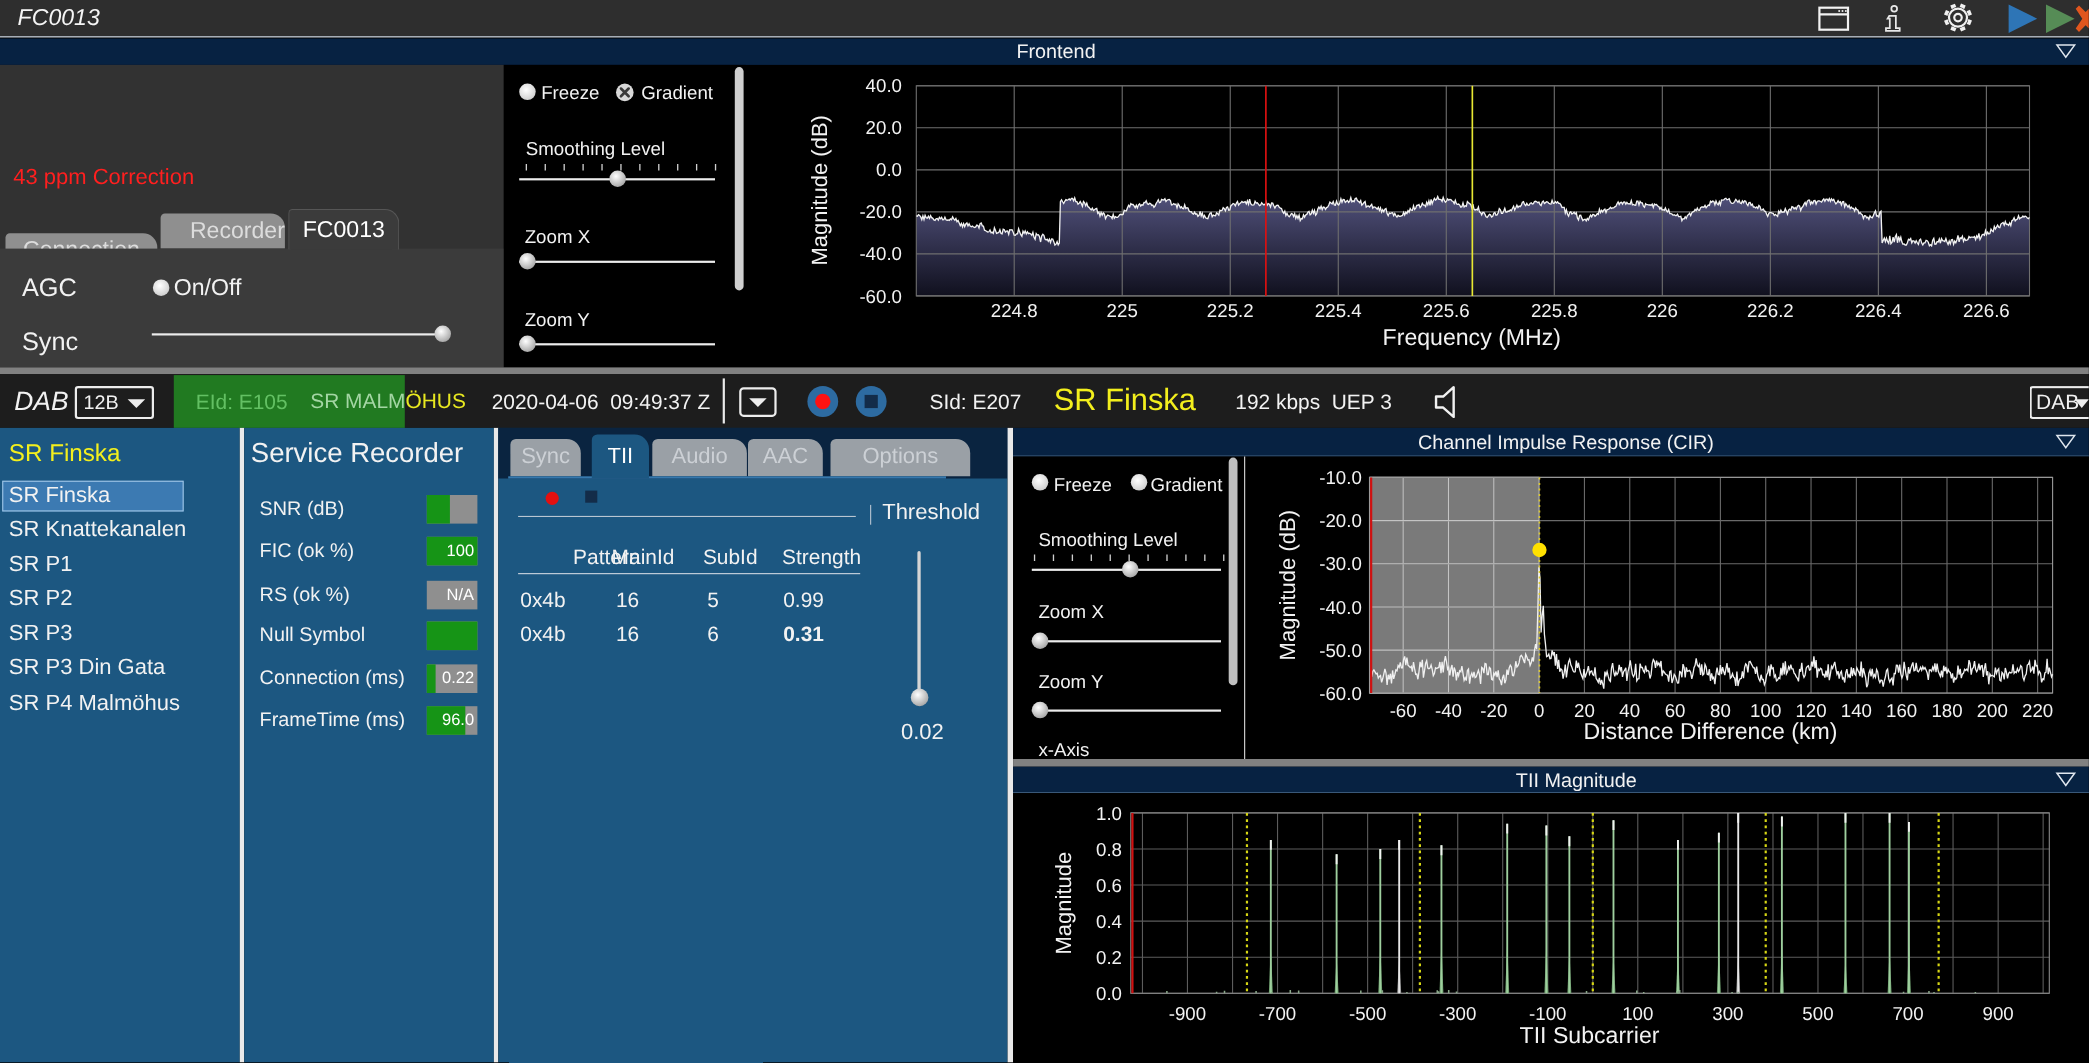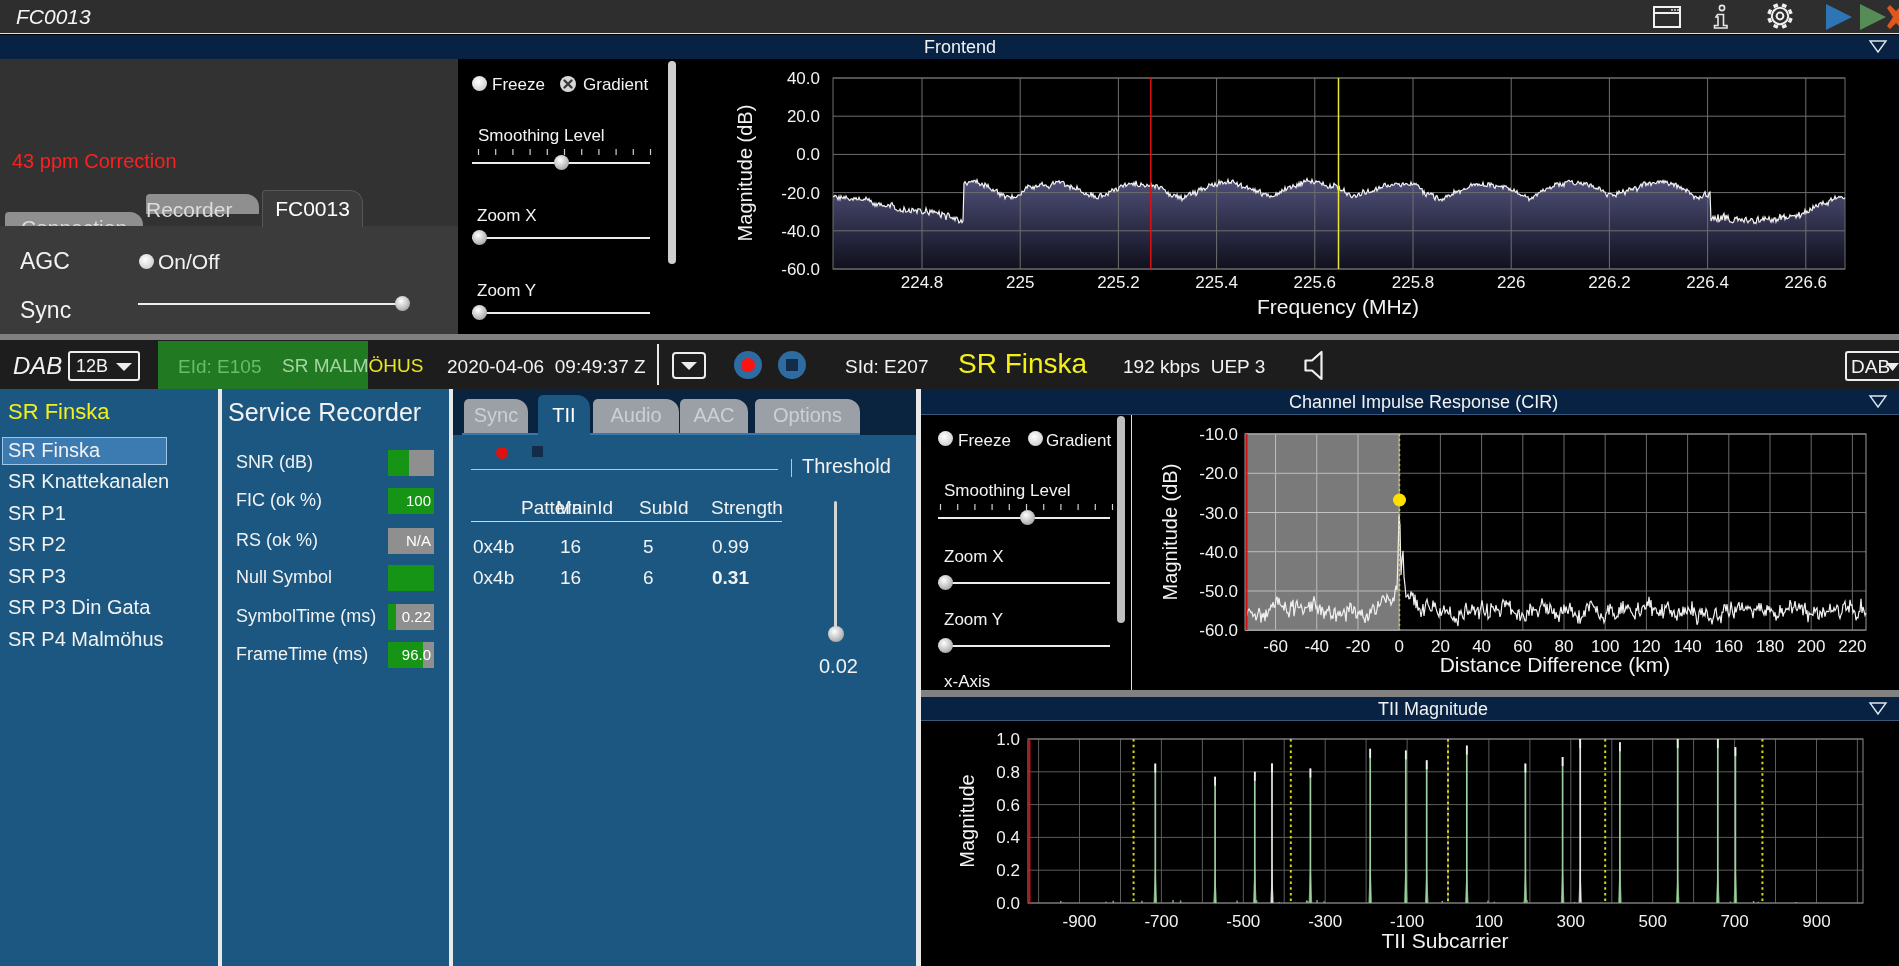--- a/index.html
+++ b/index.html
@@ -48,21 +48,21 @@
       <path d="M66,2 l6,6 l3,-3 l0,18 l-3,-3 l-6,6 l-3,-3 l6,-9 l-6,-9 z" fill="#e0561e"></path>
     </svg>
     <div class="abs nav" style="left:0;top:35px;width:1899px;height:24px;"></div>
     <div class="txt" style="left:924px;top:37px;font-size:18px;">Frontend</div>
     <svg class="abs" style="left:1868px;top:39px" width="20" height="15" viewBox="0 0 20 15">
       <path d="M2,2 L18,2 L10,13 Z" fill="none" stroke="#dfe6ee" stroke-width="1.4"></path>
     </svg>
     <div class="abs" style="left:0;top:59px;width:458px;height:275px;background:#323232;"></div>
     <div class="txt" style="left:12px;top:150px;font-size:20px;color:#ff1f1f;">43 ppm Correction</div>
     <div class="abs" style="left:5px;top:212px;width:138px;height:32px;background:#8f8f8f;border-radius:4px 13px 0 0;color:#dcdcdc;font-size:21px;text-align:center;line-height:32px;">Connection</div>
-    <div class="abs" style="left:146px;top:194px;width:113px;height:20px;background:#8f8f8f;border-radius:4px 13px 0 0;color:#dcdcdc;font-size:21px;text-align:left;line-height:32px;">Recorder</div>
+    <div class="abs" style="left:146px;top:194px;width:113px;height:32px;background:#8f8f8f;border-radius:4px 13px 0 0;color:#dcdcdc;font-size:21px;text-align:right;line-height:32px;">Recorder</div>
     <div class="abs" style="left:0;top:226px;width:458px;height:108px;background:#3b3b3b;"></div>
     <div class="abs" style="left:262px;top:190px;width:101px;height:37px;background:#3b3b3b;border:1px solid #565656;border-bottom:none;border-radius:4px 13px 0 0;color:#fff;font-size:21px;text-align:center;line-height:36px;">FC0013</div>
     <div class="txt" style="left:20px;top:248px;font-size:23px;">AGC</div>
     <div class="radio" style="left:139px;top:254px;"></div>
     <div class="txt" style="left:158px;top:250px;font-size:21px;">On/Off</div>
     <div class="txt" style="left:20px;top:297px;font-size:23px;">Sync</div>
     <div class="slider-track" style="left:138px;top:303px;width:265px;"></div>
     <div class="thumb" style="left:395px;top:296px;"></div>
     <div class="abs" style="left:458px;top:59px;width:220px;height:275px;background:#000;"></div>
     <div class="radio" style="left:472px;top:76px;"></div>
@@ -199,37 +199,37 @@
     </div>
     <div class="txt" style="left:236px;top:530px;font-size:18px;">RS (ok %)</div>
     <div class="abs" style="left:388px;top:528px;width:46px;height:26px;background:#8f8f8f;">
       <div class="abs" style="right:3px;top:4px;font-size:15px;color:#fff;">N/A</div>
     </div>
     <div class="txt" style="left:236px;top:567px;font-size:18px;">Null Symbol</div>
     <div class="abs" style="left:388px;top:565px;width:46px;height:26px;background:#8f8f8f;">
       <div class="abs" style="left:0;top:0;width:46px;height:26px;background:#169416;"></div>
       <div class="abs" style="right:3px;top:4px;font-size:15px;color:#fff;"></div>
     </div>
-    <div class="txt" style="left:236px;top:606px;font-size:18px;">SymbolTime (ms)</div>
+    <div class="txt" style="left:236px;top:606px;font-size:18px;">Connection (ms)</div>
     <div class="abs" style="left:388px;top:604px;width:46px;height:26px;background:#8f8f8f;">
       <div class="abs" style="left:0;top:0;width:8px;height:26px;background:#169416;"></div>
       <div class="abs" style="right:3px;top:4px;font-size:15px;color:#fff;">0.22</div>
     </div>
     <div class="txt" style="left:236px;top:644px;font-size:18px;">FrameTime (ms)</div>
     <div class="abs" style="left:388px;top:642px;width:46px;height:26px;background:#8f8f8f;">
       <div class="abs" style="left:0;top:0;width:35px;height:26px;background:#169416;"></div>
       <div class="abs" style="right:3px;top:4px;font-size:15px;color:#fff;">96.0</div>
     </div>
     <div class="abs sep" style="left:449px;top:389px;width:4px;height:577px;"></div>
     <div class="abs blue" style="left:453px;top:389px;width:463px;height:577px;"></div>
     <div class="abs" style="left:453px;top:389px;width:463px;height:46px;background:#0a2440;"></div>
     <div class="abs" style="left:464px;top:399px;width:64px;height:34px;background:#9aa0a6;border-radius:5px 13px 0 0;color:#ccd0d5;font-size:20px;text-align:center;line-height:33px;">Sync</div>
     <div class="abs" style="left:593px;top:399px;width:86px;height:34px;background:#9aa0a6;border-radius:5px 13px 0 0;color:#ccd0d5;font-size:20px;text-align:center;line-height:33px;">Audio</div>
     <div class="abs" style="left:680px;top:399px;width:68px;height:34px;background:#9aa0a6;border-radius:5px 13px 0 0;color:#ccd0d5;font-size:20px;text-align:center;line-height:33px;">AAC</div>
-    <div class="abs" style="left:755px;top:399px;width:105px;height:34px;background:#9aa0a6;border-radius:5px 13px 0 0;color:#ccd0d5;font-size:20px;text-align:center;line-height:33px;">Options</div>
+    <div class="abs" style="left:755px;top:399px;width:127px;height:34px;background:#9aa0a6;border-radius:5px 13px 0 0;color:#ccd0d5;font-size:20px;text-align:center;line-height:33px;">Options</div>
     <div class="abs" style="left:462px;top:433px;width:398px;height:2px;background:#3779ad;"></div>
     <div class="abs" style="left:538px;top:395px;width:52px;height:40px;background:#1c5781;border-radius:5px 13px 0 0;color:#fff;font-size:20px;text-align:center;line-height:40px;">TII</div>
     <div class="abs" style="left:496px;top:447px;width:12px;height:12px;border-radius:50%;background:#e31010;"></div>
     <div class="abs" style="left:532px;top:446px;width:11px;height:11px;background:#132c49;"></div>
     <div class="abs" style="left:471px;top:469px;width:307px;height:1px;background:#b9c6d2;"></div>
     <div class="abs" style="left:791px;top:459px;width:1px;height:18px;background:#b9c6d2;"></div>
     <div class="txt" style="left:802px;top:455px;font-size:20px;">Threshold</div>
     <div class="txt" style="left:473px;top:497px;font-size:19px;margin-left:48px;">Pattern</div>
     <div class="txt" style="left:556px;top:497px;font-size:19px;">MainId</div>
     <div class="txt" style="left:639px;top:497px;font-size:19px;">SubId</div>

